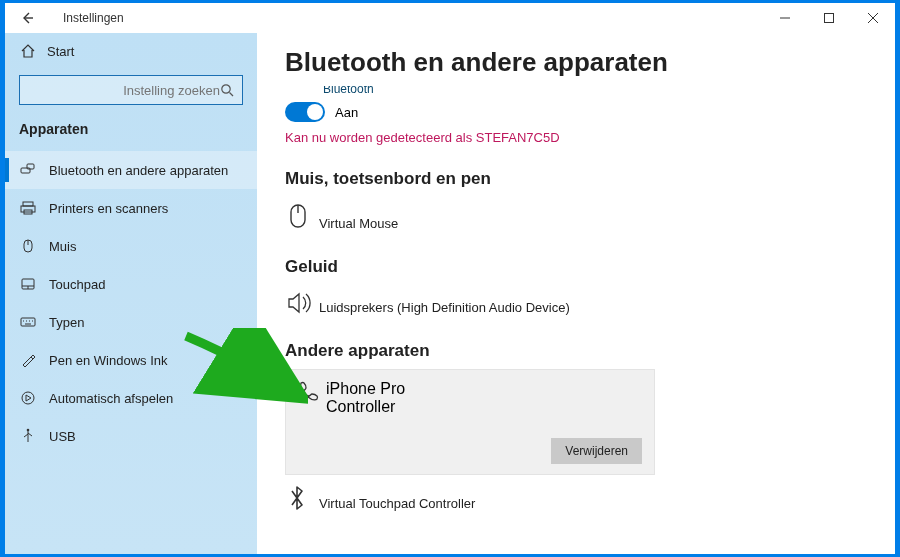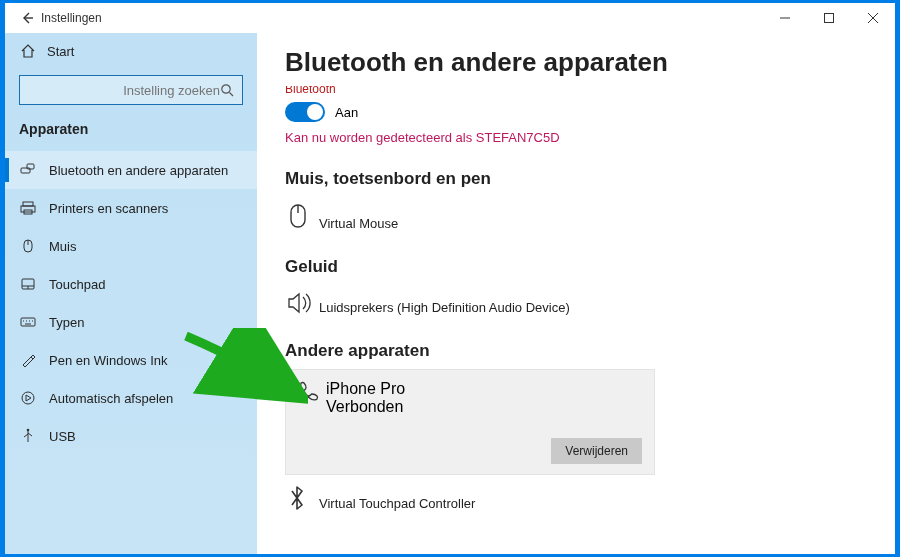--- a/index.html
+++ b/index.html
@@ -6,21 +6,21 @@
 body { width: 900px; height: 557px; overflow: hidden; background: #007ee8; position: relative; }
 .window {
   position: absolute; top: 3px; left: 5px; right: 5px; bottom: 3px;
   background: #fff; display: flex; flex-direction: column;
 }
 .titlebar {
   height: 30px; display: flex; align-items: center;
   padding: 0 0 0 8px; font-size: 12px; color: #333;
 }
 .titlebar .back { width: 28px; height: 28px; display:flex; align-items:center; justify-content:center; cursor:pointer; }
-.titlebar .title-txt { margin-left: 0; text-align: center; }
+.titlebar .title-txt { margin-left: 22px; text-align: center; }
 .winctl { margin-left: auto; display:flex; }
 .winctl div { width: 44px; height: 30px; display:flex; align-items:center; justify-content:center; cursor:pointer; font-size:11px; }
 .body { flex:1; display:flex; overflow:hidden; }
 .sidebar {
   width: 252px; background: linear-gradient(#bfe0f5,#c7e4f6);
   display:flex; flex-direction:column; padding: 4px 0 0 0;
 }
 .home-row { display:flex; align-items:center; padding: 6px 14px; cursor:pointer; }
 .home-row .icon { width: 18px; display:flex; justify-content:center; }
 .home-row span.lbl { margin-left: 10px; font-size: 13px; color: #222; }
@@ -200,21 +200,21 @@
                 <circle cx="8" cy="2" r="1.3" fill="#333"></circle>
               </svg>
             </span>
           <span class="lbl">USB</span>
         </li>
       </ul>
     </div>
 
     <div class="content">
       <h1 class="page-title">Bluetooth en andere apparaten</h1>
-      <div class="clipped-sub" style="margin-top:-2px; color:#b91c1c; height:10px; overflow:hidden; line-height:6px;">Bluetooth</div>
+      <div class="clipped-sub" style="margin-top:-2px; color:#0c4a6e; height:10px; overflow:hidden; line-height:6px;margin-left:38px;">Bluetooth</div>
 
       <div class="toggle-row">
         <div class="toggle"></div>
         <span class="toggle-label">Aan</span>
       </div>
       <div class="detect">Kan nu worden gedetecteerd als STEFAN7C5D</div>
 
       <h2 class="section">Muis, toetsenbord en pen</h2>
       <div class="device-row">
         <span class="dicon">
@@ -244,21 +244,21 @@
       <h2 class="section">Andere apparaten</h2>
       <div class="selected-card">
         <div class="top">
           <span class="dicon" style="width:30px;">
               <svg width="24" height="24" viewBox="0 0 24 24">
                 <path d="M5 3 C5 3 7 2 8 3 C9 4 10 7 10 8 C10 9 8 10 8 11 C8 13 11 16 13 16 C14 16 15 14 16 14 C17 14 20 15 21 16 C22 17 21 19 21 19 C21 19 18 22 12 17 C6 12 3 8 5 3 Z" stroke="#333" stroke-width="1.3" fill="none"></path>
               </svg>
             </span>
           <div class="dtxt">
             <div class="dname">iPhone Pro</div>
-            <div class="dstatus">Verbonden</div>
+            <div class="dstatus">Controller</div>
           </div>
         </div>
         <button class="remove-btn">Verwijderen</button>
       </div>
 
       <div class="device-row" style="padding-top:10px;">
         <span class="dicon">
             <svg width="20" height="26" viewBox="0 0 20 26">
               <path d="M5 6 L15 20 L10 24 V2 L15 6 L5 20" stroke="#333" stroke-width="1.6" fill="none" stroke-linejoin="round"></path>
             </svg>

